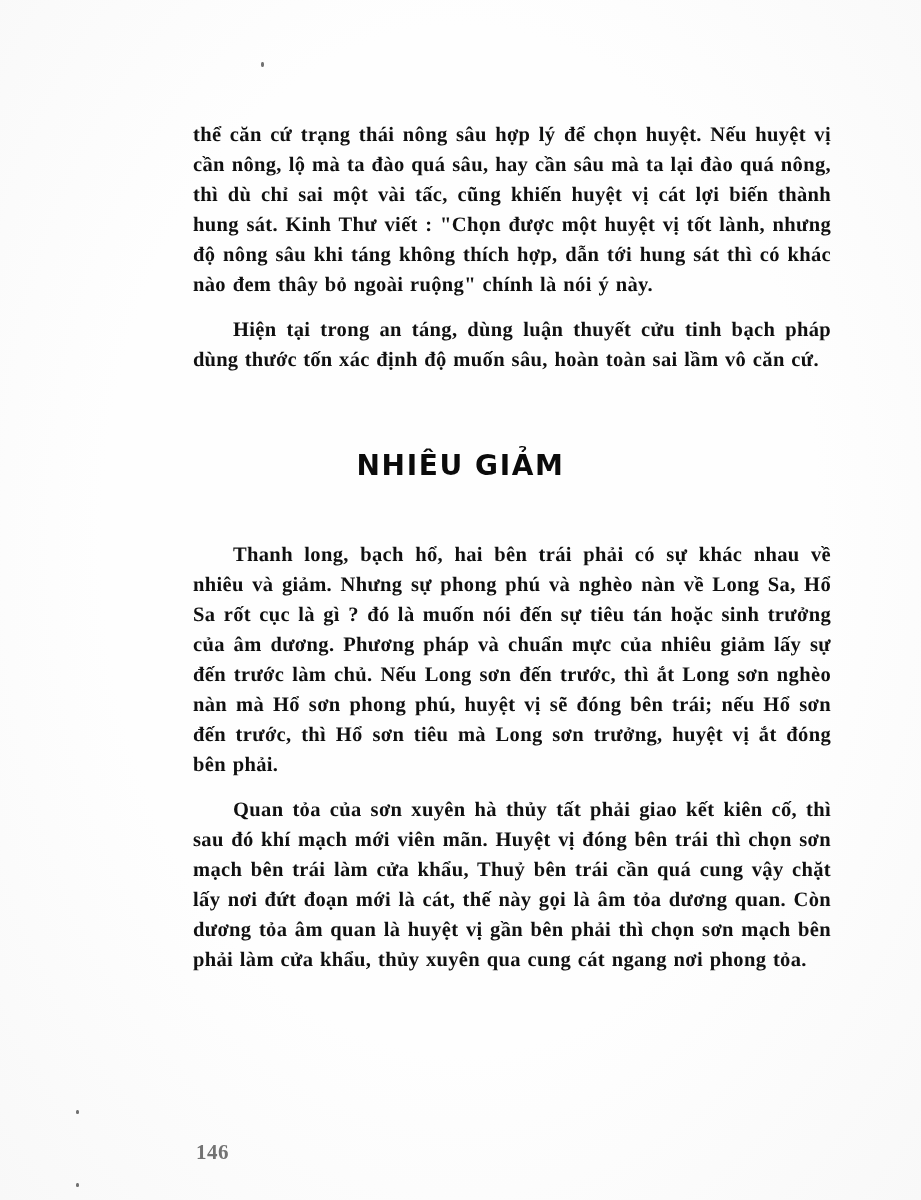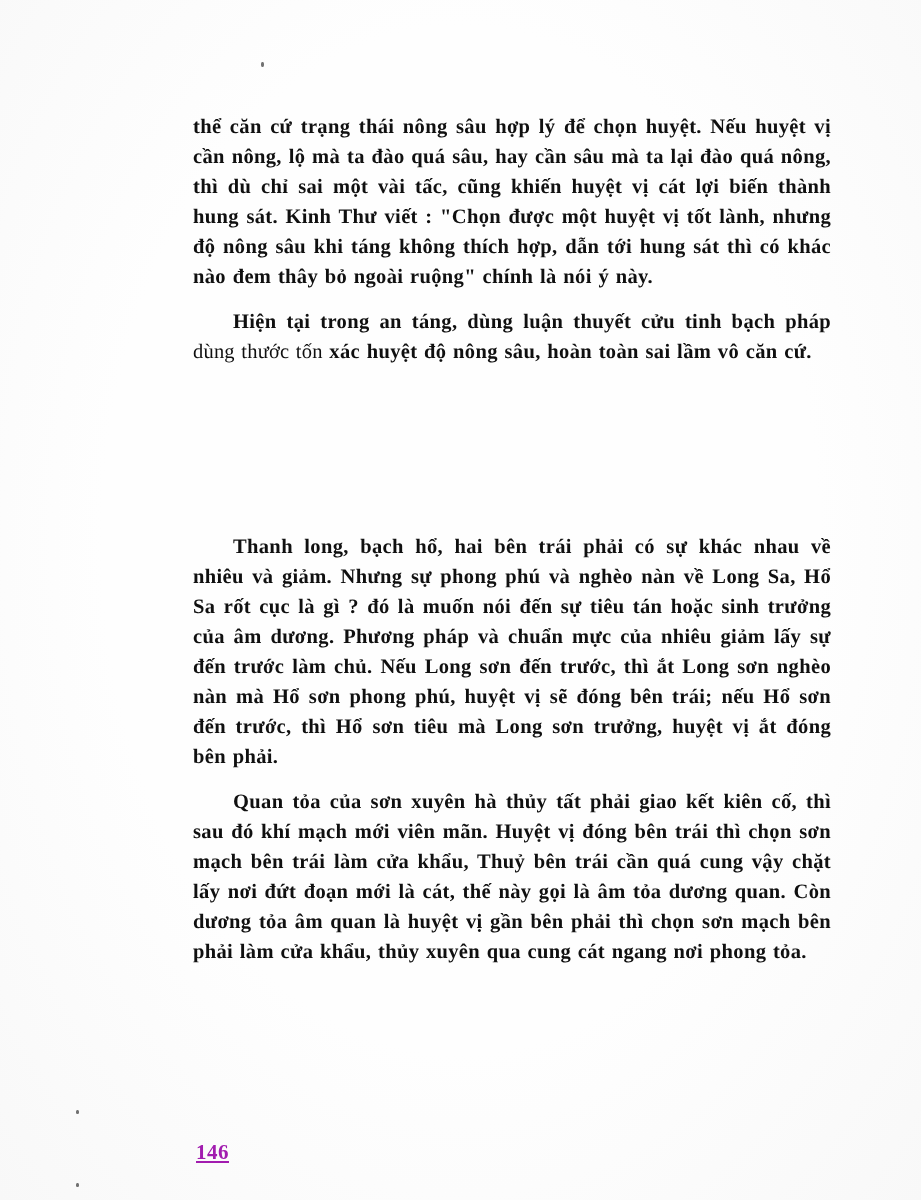--- a/index.html
+++ b/index.html
@@ -23,21 +23,21 @@
 
   
   .text-block {
     position: absolute;
     left: 193px;
     top: 104px;
     width: 638px;
   }
 
   .para {
-    margin: 8px 0 0 0;
+    margin: 16px 0 0 0;
     text-align: justify;
     text-justify: inter-word;
     font-size: 20.5px;
     line-height: 30px;
     letter-spacing: 0.35px;
     word-spacing: 1.2px;
     font-weight: 600;
     text-rendering: geometricPrecision;
   }
 
@@ -45,21 +45,21 @@
     margin-top: 15px;
   }
 
   .para .indent {
     display: inline-block;
     width: 40px;
   }
 
   .para b,
   .para .bold {
-    font-weight: 400;
+    font-weight: 700;
     letter-spacing: 0.2px;
   }
 
   
   .section-heading {
     position: absolute;
     left: 0;
     right: 0;
     top: 449px;
     text-align: center;
@@ -71,22 +71,21 @@
   }
 
   
   .folio {
     position: absolute;
     left: 196px;
     top: 1140px;
     font-size: 21px;
     font-weight: 700;
     letter-spacing: 0.5px;
-    color: #a21caf;
-    text-decoration: underline;
+    color: #737373;
   }
 
   
   .speck {
     position: absolute;
     background: #4a4a4a;
     border-radius: 40%;
     opacity: 0.78;
   }
   .speck.s1 { left: 261px; top: 62px;   width: 3px;  height: 5px; }
@@ -108,23 +107,24 @@
 <div class="page">
 
   <div class="scan-tint"></div>
 
   <div class="speck s1"></div>
   <div class="speck s2"></div>
   <div class="speck s3"></div>
 
   <div class="text-block" style="top:104px;">
     <p class="para"><span>thể căn cứ trạng thái nông sâu hợp lý để chọn huyệt. Nếu huyệt vị cần nông, lộ mà ta đào quá sâu, hay cần sâu mà ta lại đào quá nông, thì dù chỉ sai một vài tấc, cũng khiến huyệt vị cát lợi biến thành hung sát. Kinh Thư viết : "Chọn được một huyệt vị tốt lành, nhưng độ nông sâu khi táng không thích hợp, dẫn tới hung sát thì có khác nào đem thây bỏ ngoài ruộng" chính là nói ý này.</span></p>
-    <p class="para"><span class="indent"></span><span>Hiện tại trong an táng, dùng luận thuyết cửu tinh bạch pháp </span><b>dùng thước tốn</b><span> xác huyệt độ nông sâu, hoàn toàn sai lầm vô căn cứ.</span></p>
+    <p class="para"><span class="indent"></span><span>Hiện tại trong an táng, dùng luận thuyết cửu tinh bạch pháp </span><b>dùng thước tốn</b><span> xác định độ muốn sâu, hoàn toàn sai lầm vô căn cứ.</span></p>
   </div>
 
+  <div class="section-heading">NHIÊU GIẢM</div>
 
   <div class="text-block" style="top:524px;">
     <p class="para"><span class="indent"></span><span>Thanh long, bạch hổ, hai bên trái phải có sự khác nhau về nhiêu và giảm. Nhưng sự phong phú và nghèo nàn về Long Sa, Hổ Sa rốt cục là gì ? đó là muốn nói đến sự tiêu tán hoặc sinh trưởng của âm dương. Phương pháp và chuẩn mực của nhiêu giảm lấy sự đến trước làm chủ. Nếu Long sơn đến trước, thì ắt Long sơn nghèo nàn mà Hổ sơn phong phú, huyệt vị sẽ đóng bên trái; nếu Hổ sơn đến trước, thì Hổ sơn tiêu mà Long sơn trưởng, huyệt vị ắt đóng bên phải.</span></p>
     <p class="para"><span class="indent"></span><span>Quan tỏa của sơn xuyên hà thủy tất phải giao kết kiên cố, thì sau đó khí mạch mới viên mãn. Huyệt vị đóng bên trái thì chọn sơn mạch bên trái làm cửa khẩu, Thuỷ bên trái cần quá cung vậy chặt lấy nơi đứt đoạn mới là cát, thế này gọi là âm tỏa dương quan. Còn dương tỏa âm quan là huyệt vị gần bên phải thì chọn sơn mạch bên phải làm cửa khẩu, thủy xuyên qua cung cát ngang nơi phong tỏa.</span></p>
   </div>
 
   <div class="folio">146</div>
 
 </div>
 

